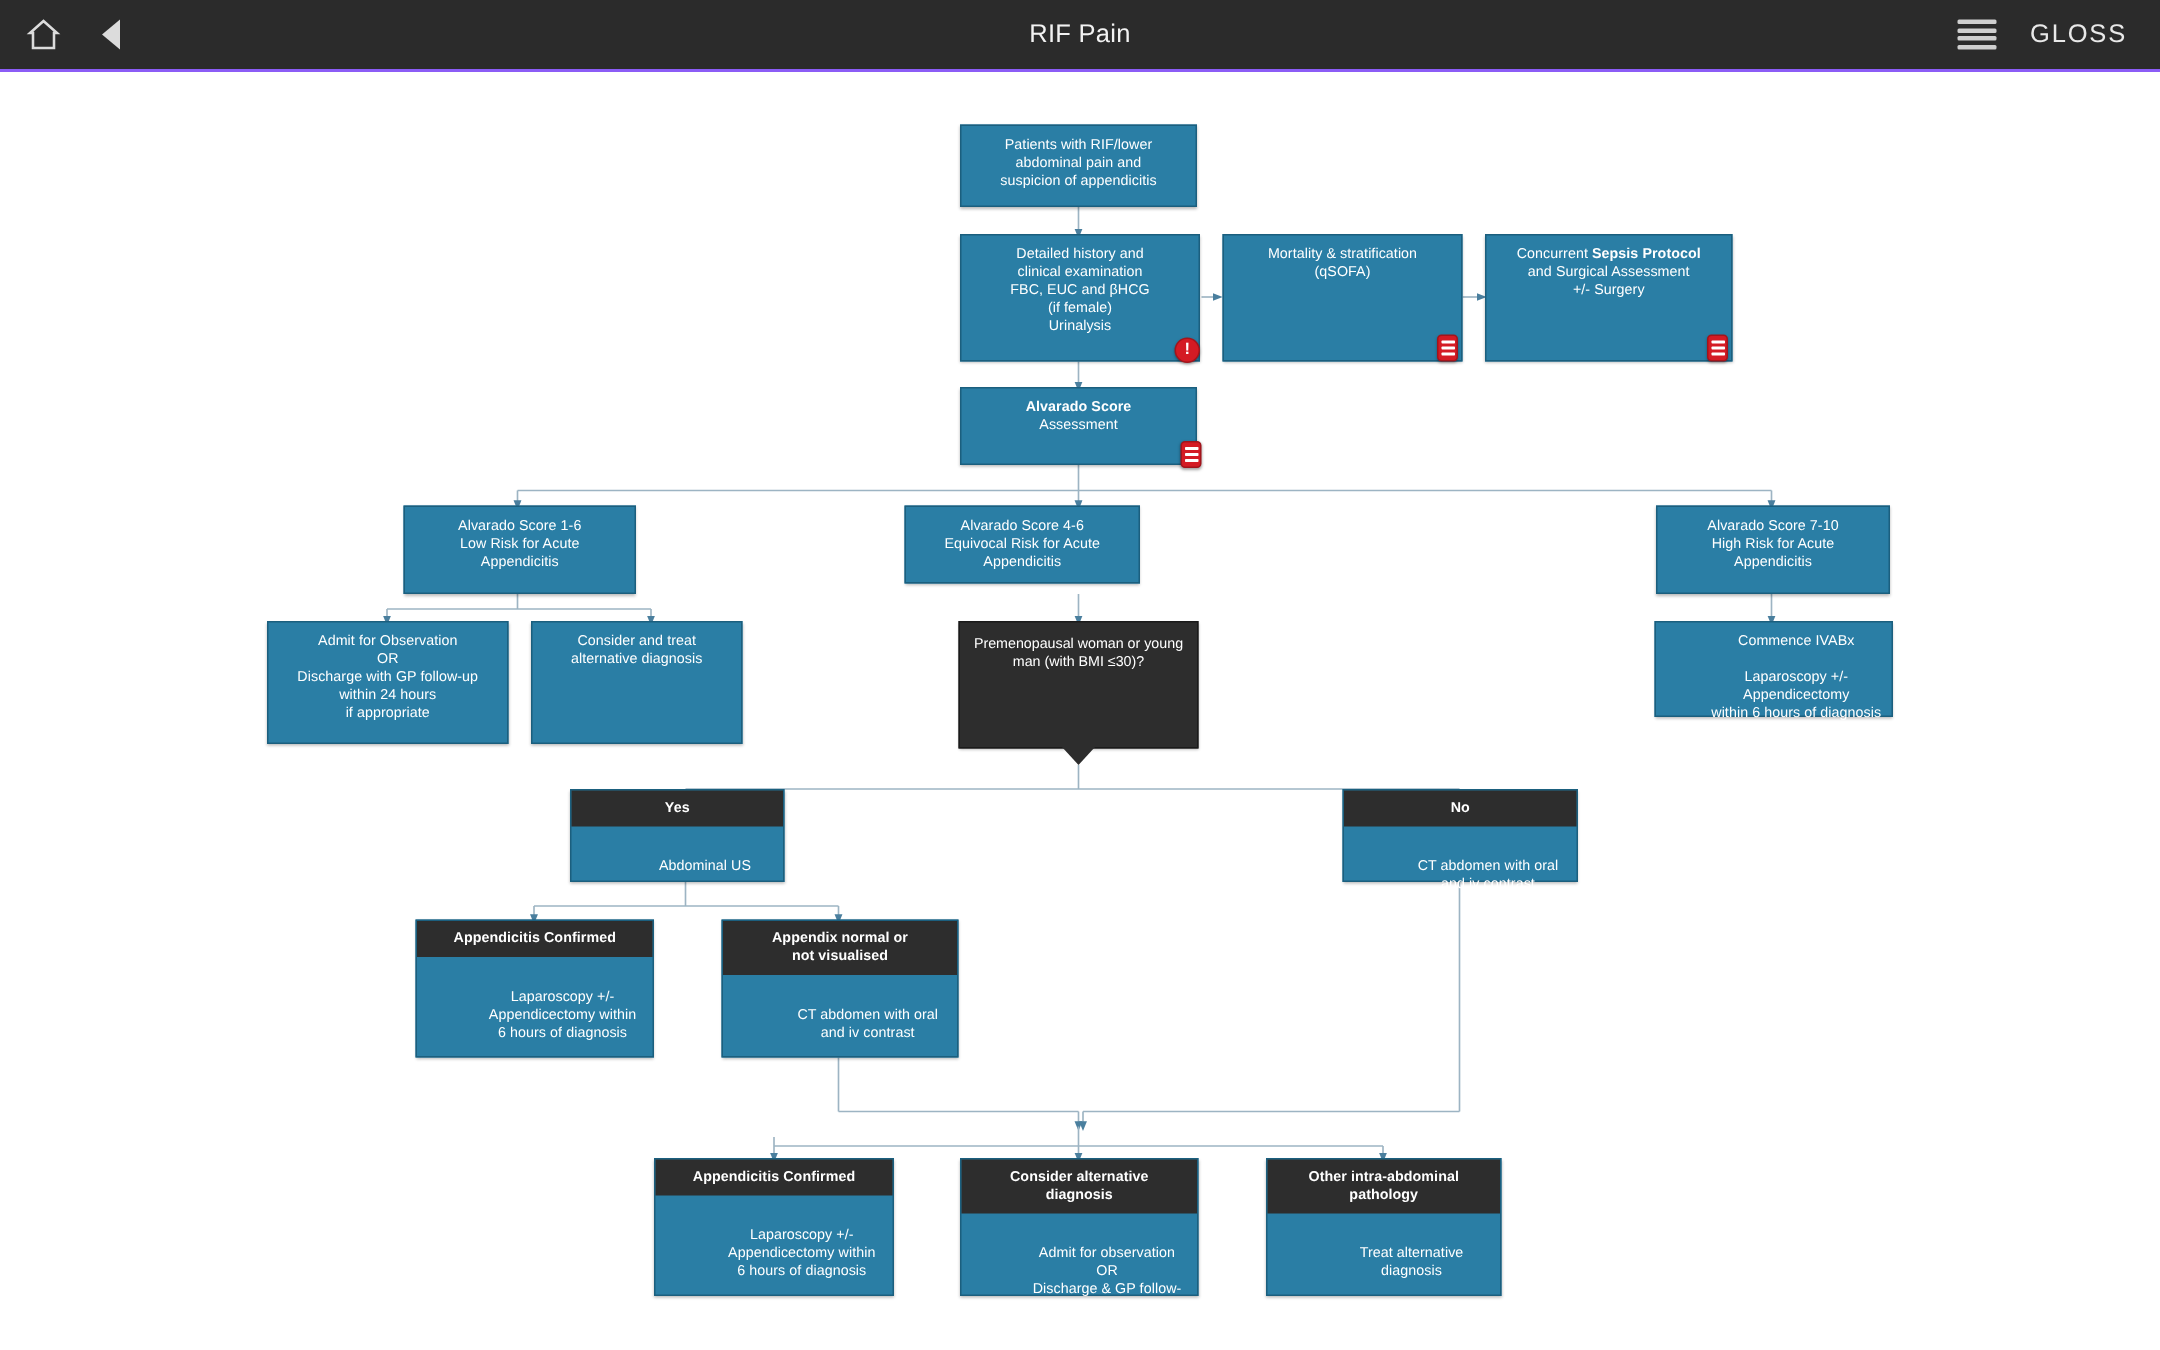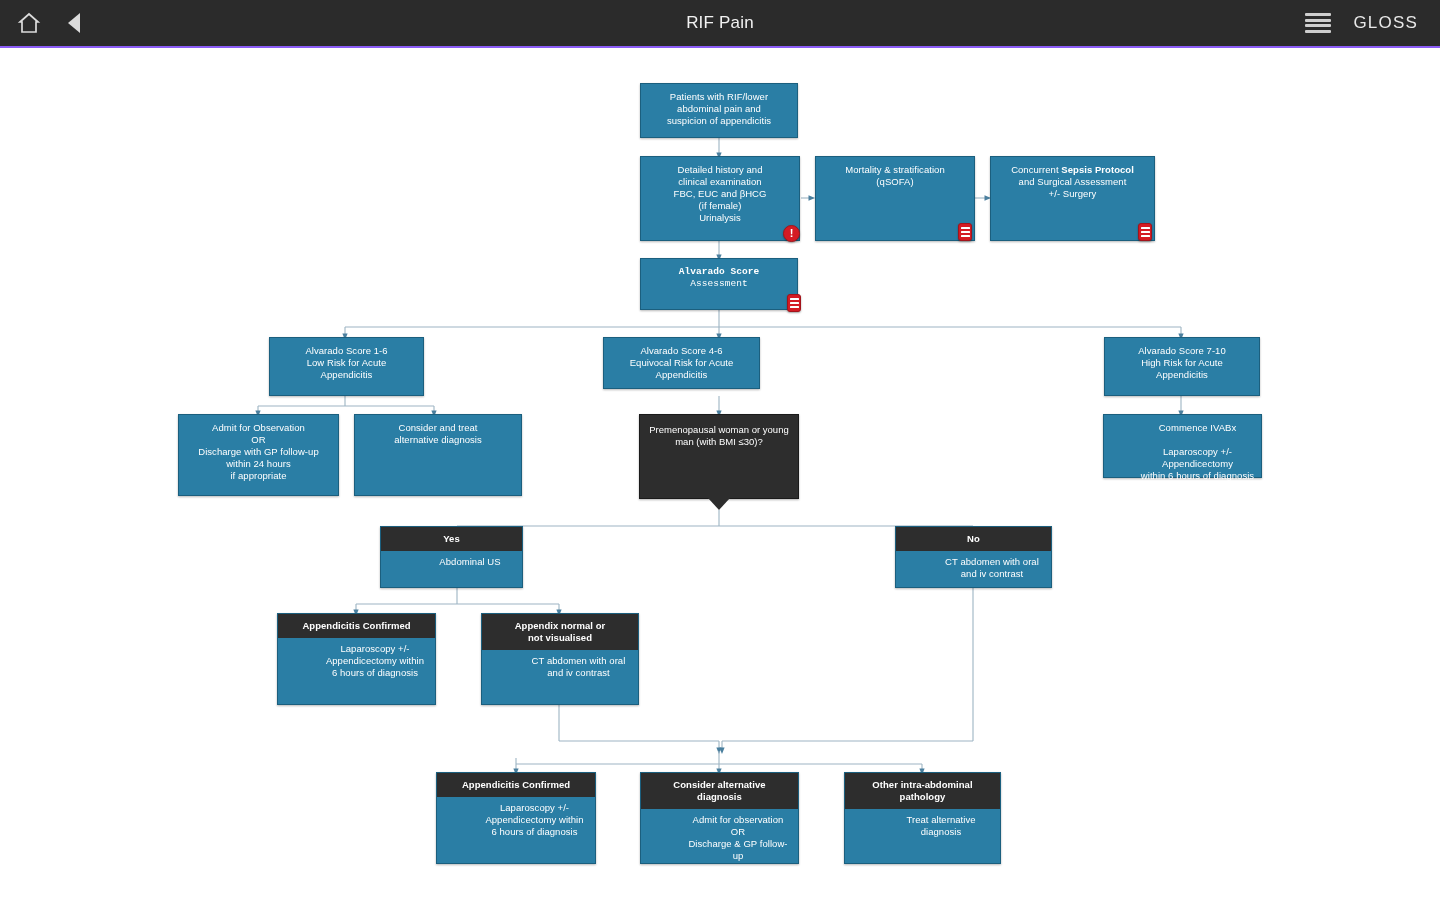--- a/index.html
+++ b/index.html
@@ -71,21 +71,21 @@
   .node .body {
     padding-top: 9px;
   }
   .node b { font-weight: bold; }
   .node .ln { display: block; }
   .node .strong { font-weight: bold; }
 
   
   .split { padding: 0; background: #2a7ea5; }
   .split .hdr { margin: 0; padding: 6px 5px; }
-  .split .body { padding: 5px 6px 9px 6px; margin-left: 37px; }
+  .split .body { padding: 21px 6px 9px 6px; margin-left: 37px; }
 
   
   .decision { position: absolute; }
   .decision .box {
     background: #2d2d2d; border: 1px solid #1a1a1a;
     color: #fff; width: 100%; height: 100%;
     display: flex; align-items: flex-start; justify-content: center;
     padding-top: 9px; font-size: 9.5px; line-height: 12px; text-align: center;
     box-shadow: 0 1px 2px rgba(0,0,0,.3);
   }
@@ -234,21 +234,21 @@
     <span class="ln"><span>Concurrent </span><b>Sepsis Protocol</b></span>
     <span class="ln">and Surgical Assessment</span>
     <span class="ln">+/- Surgery</span>
   </div>
   <div class="badge-doc" style="left:1138px; top:175px;">
       <i></i>
       <i></i>
       <i></i>
     </div>
 
-  <div class="node" style="left:640px; top:210px; width:158px; height:52px;font-family:Liberation Mono, monospace;">
+  <div class="node" style="left:640px; top:210px; width:158px; height:52px;">
     <span class="ln strong">Alvarado Score</span>
     <span class="ln">Assessment</span>
   </div>
   <div class="badge-doc" style="left:787px; top:246px;">
       <i></i>
       <i></i>
       <i></i>
     </div>
 
   <div class="node" style="left:269px; top:289px; width:155px; height:59px;">
@@ -270,21 +270,21 @@
   </div>
 
   <div class="node" style="left:178px; top:366px; width:161px; height:82px;">
     <span class="ln">Admit for Observation</span>
     <span class="ln">OR</span>
     <span class="ln">Discharge with GP follow-up</span>
     <span class="ln">within 24 hours</span>
     <span class="ln">if appropriate</span>
   </div>
 
-  <div class="node" style="left:354px; top:366px; width:168px; height:82px;">
+  <div class="node" style="left:354px; top:366px; width:141px; height:82px;">
     <span class="ln">Consider and treat</span>
     <span class="ln">alternative diagnosis</span>
   </div>
 
   <div class="node" style="left:1103px; top:366px; width:159px; height:64px;padding-left:36px;">
     <span class="ln">Commence IVABx</span>
     <span class="ln">&nbsp;</span>
     <span class="ln">Laparoscopy +/-</span>
     <span class="ln">Appendicectomy</span>
     <span class="ln">within 6 hours of diagnosis</span>

